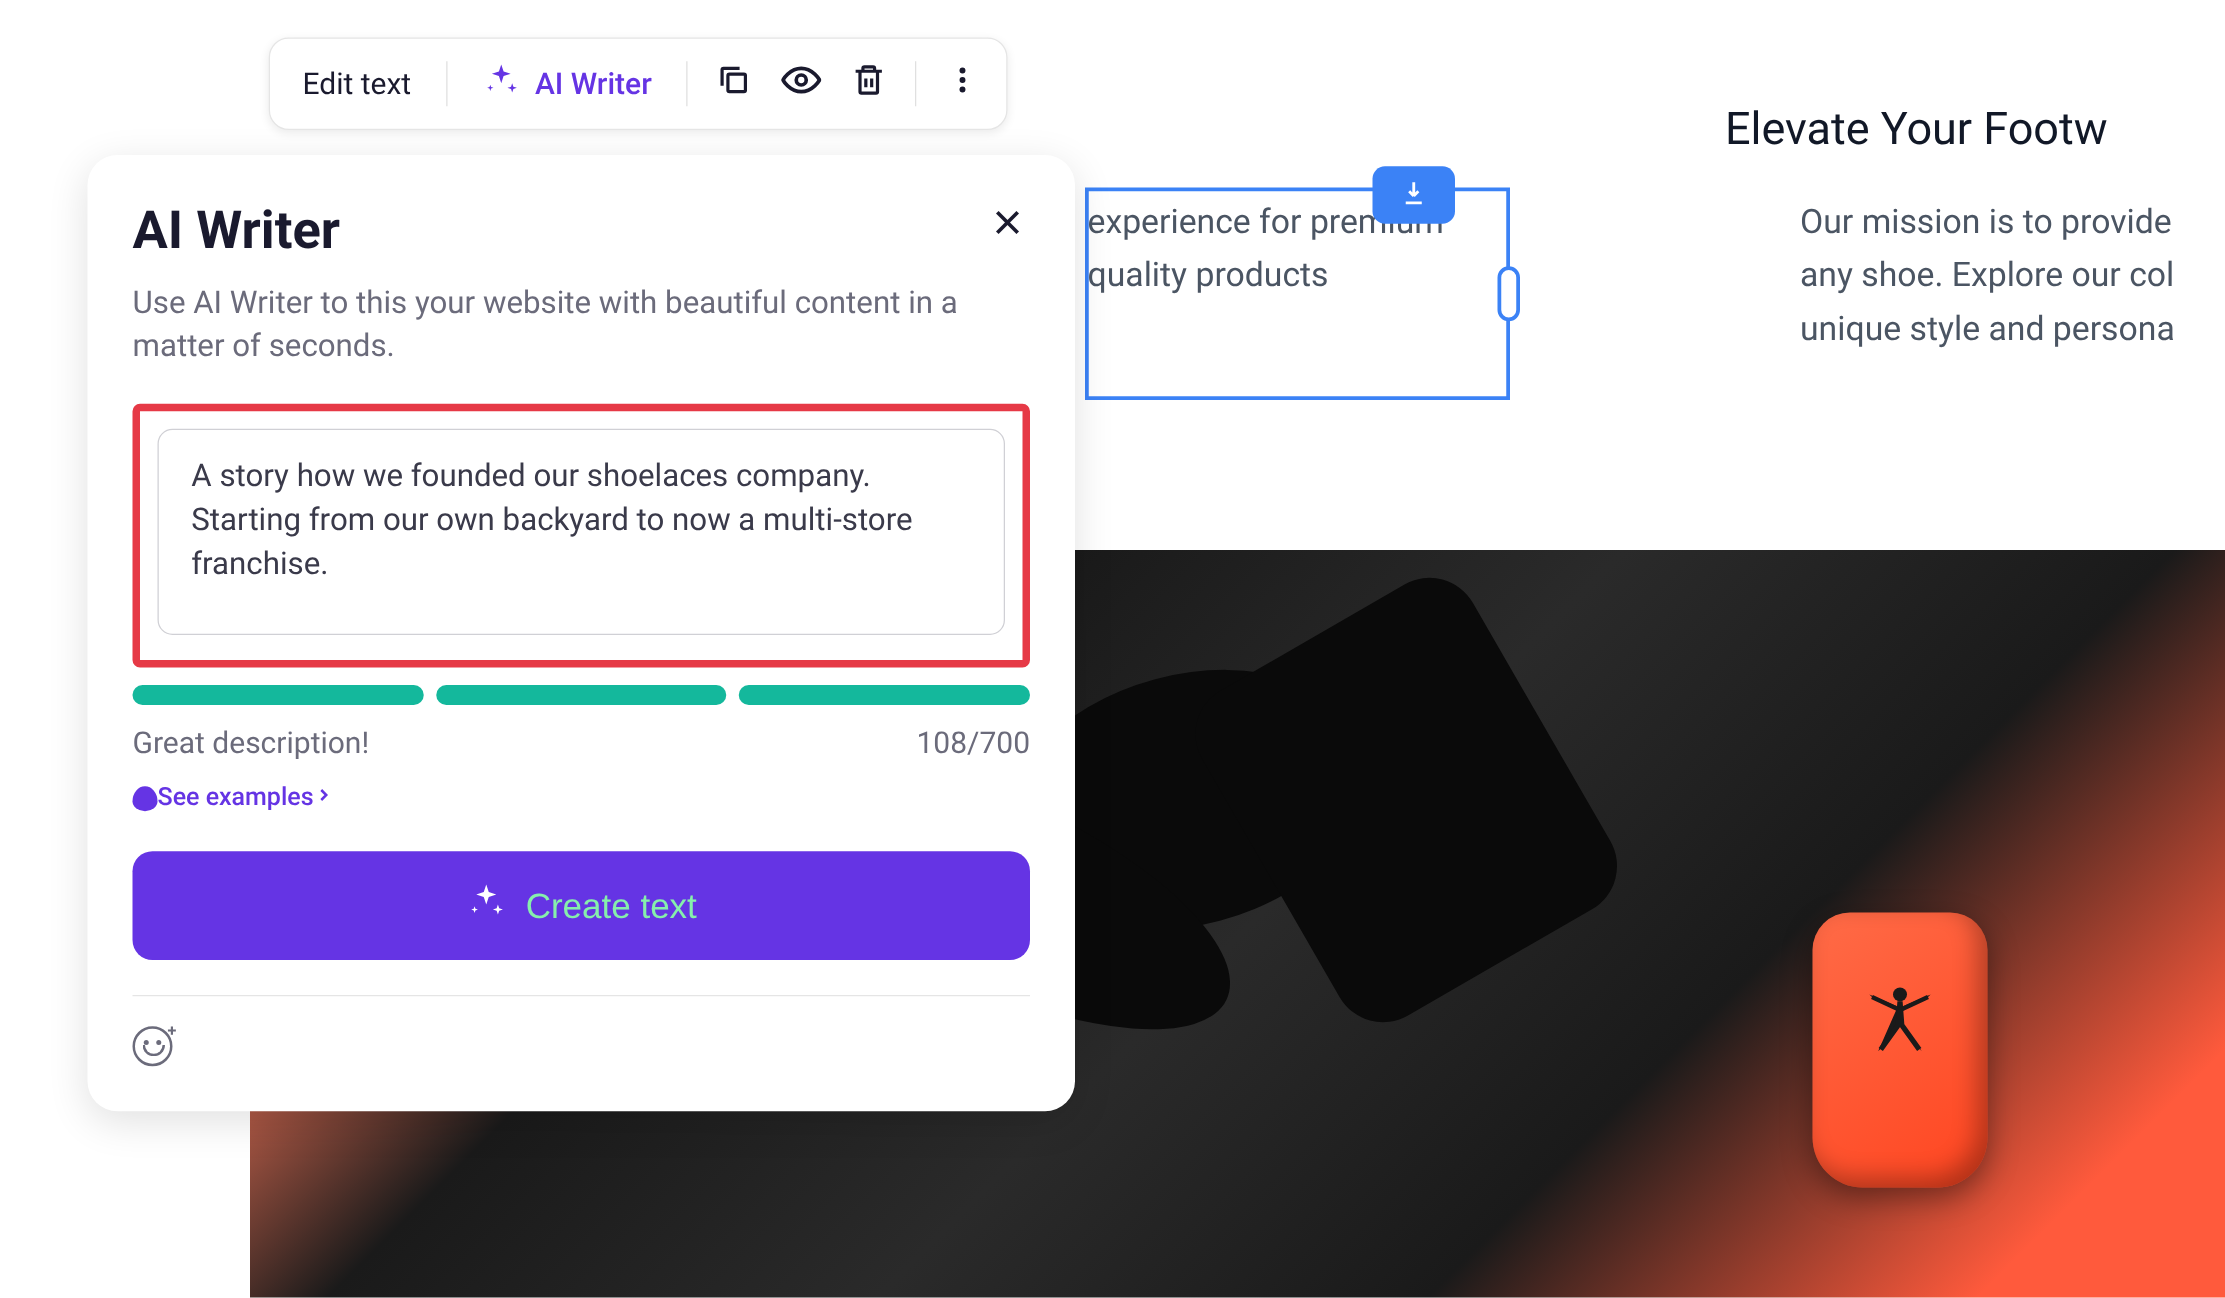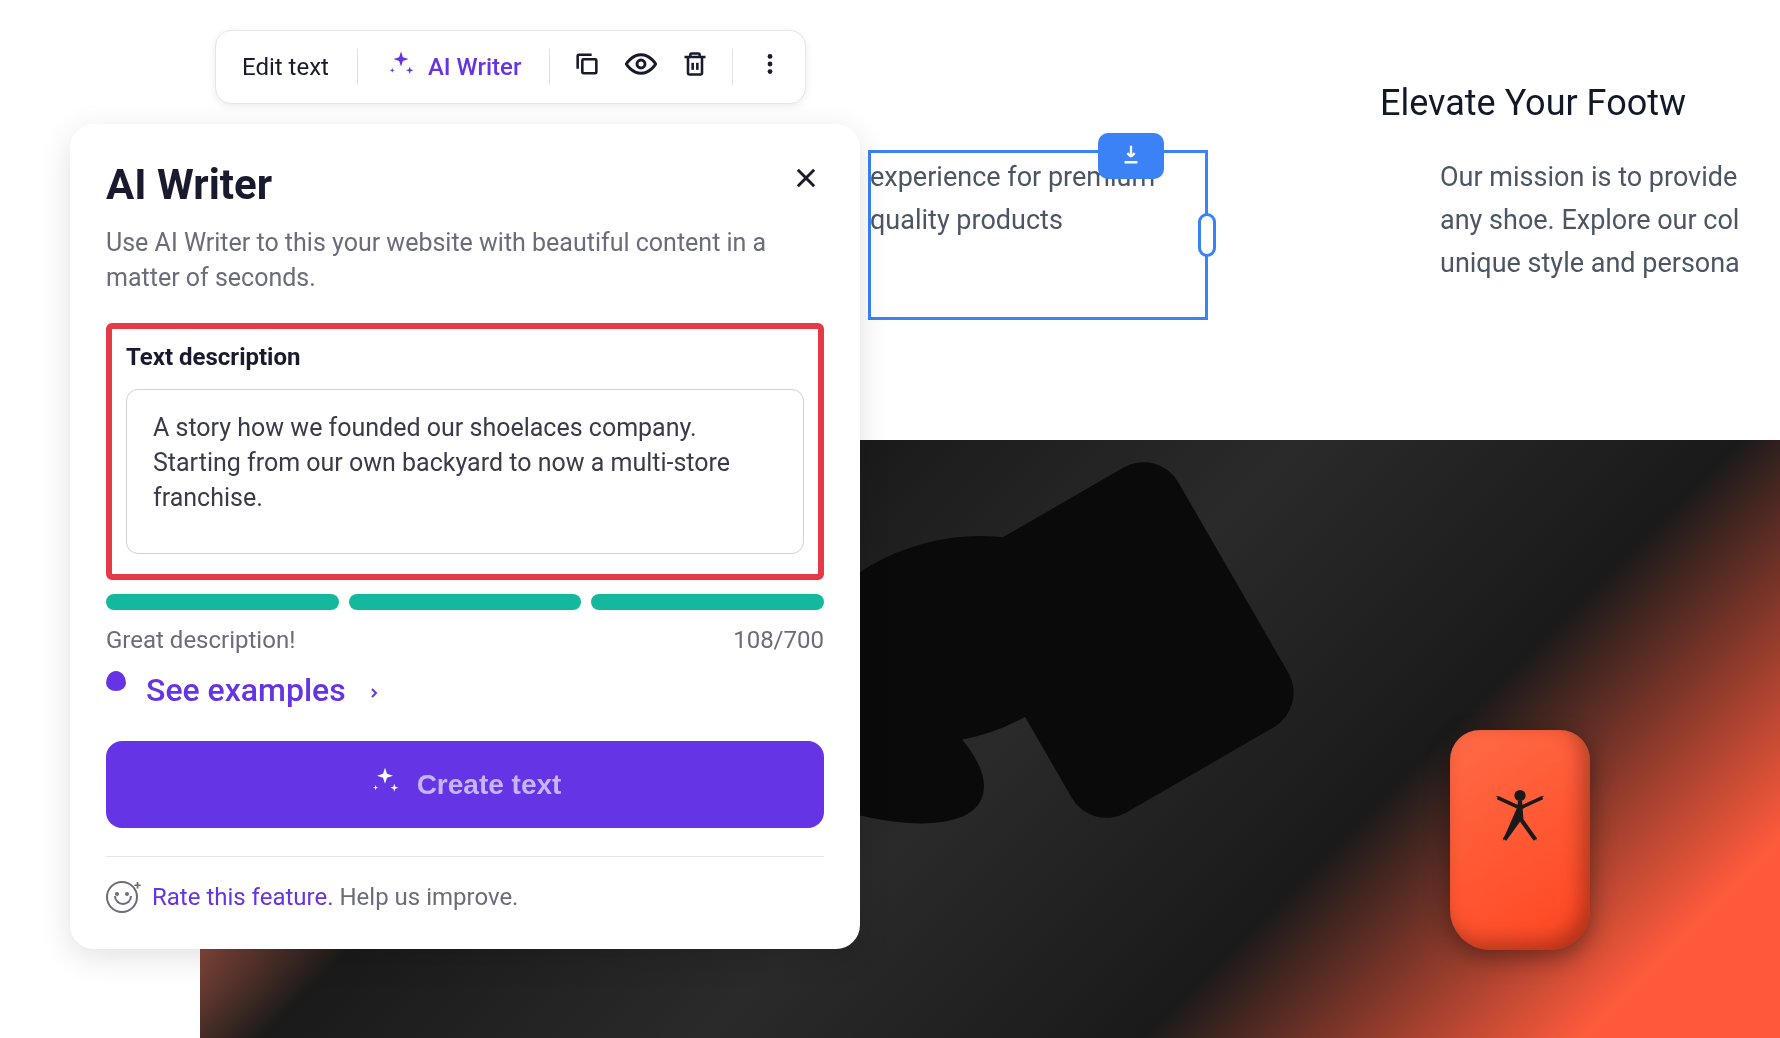--- a/index.html
+++ b/index.html
@@ -140,46 +140,46 @@
       display: flex;
       justify-content: space-between;
       font-size: 24px;
       color: #6b6b7b;
       margin-bottom: 17px;
     }
     
     
     .see-examples {
       display: flex;
-      align-items: flex-start;
-      gap: 20px;
+      align-items: flex-end;
+      gap: 0;
       color: #6534e4;
-      font-size: 32px;
+      font-size: 20px;
       font-weight: 500;
       cursor: pointer;
       margin-bottom: 32px;
     }
     .bulb-icon {
       width: 20px;
       height: 20px;
       background: #6534e4;
       border-radius: 50% 50% 50% 50% / 60% 60% 40% 40%;
       position: relative;
     }
     
     
     .create-btn {
       width: 100%;
       background: #6534e4;
-      color: #c4b5fd;
+      color: #86efac;
       border: none;
       border-radius: 16px;
       padding: 24px;
       font-size: 28px;
-      font-weight: 700;
+      font-weight: 400;
       display: flex;
       align-items: center;
       justify-content: center;
       gap: 16px;
       cursor: pointer;
       margin-bottom: 28px;
     }
     
     
     .rate-section {
@@ -399,21 +399,20 @@
         <svg width="28" height="28" viewBox="0 0 24 24" fill="none" stroke="#1a1a2e" stroke-width="2.5">
           <line x1="5" y1="5" x2="19" y2="19"></line>
           <line x1="19" y1="5" x2="5" y2="19"></line>
         </svg>
       </span>
     </div>
   </div>
   <p class="ai-panel-subtitle">Use AI Writer to this your website with beautiful content in a matter of seconds.</p>
 
   <div class="highlight-box">
-    <div class="desc-label">Text description</div>
     <textarea class="desc-textarea" style="">A story how we founded our shoelaces company. Starting from our own backyard to now a multi-store franchise.</textarea>
   </div>
 
   <div class="progress-row">
     <div class="progress-bar"></div>
     <div class="progress-bar"></div>
     <div class="progress-bar"></div>
   </div>
 
   <div class="desc-status">
@@ -440,24 +439,20 @@
       </svg>
     </span>
     <span>Create text</span>
   </button>
 
   <div class="rate-section">
     <span>
       <div class="emoji-icon">
           <span class="emoji-plus">+</span>
         </div>
-    </span>
-    <span>
-      <span class="rate-link">Rate this feature.</span>
-      <span class="rate-help">Help us improve.</span>
     </span>
   </div>
 </div>
 
 <div class="bg-heading">Elevate Your Footw</div>
 
 <div class="bg-text-block">
   <div>experience for premium</div>
   <div>quality products</div>
 </div>

